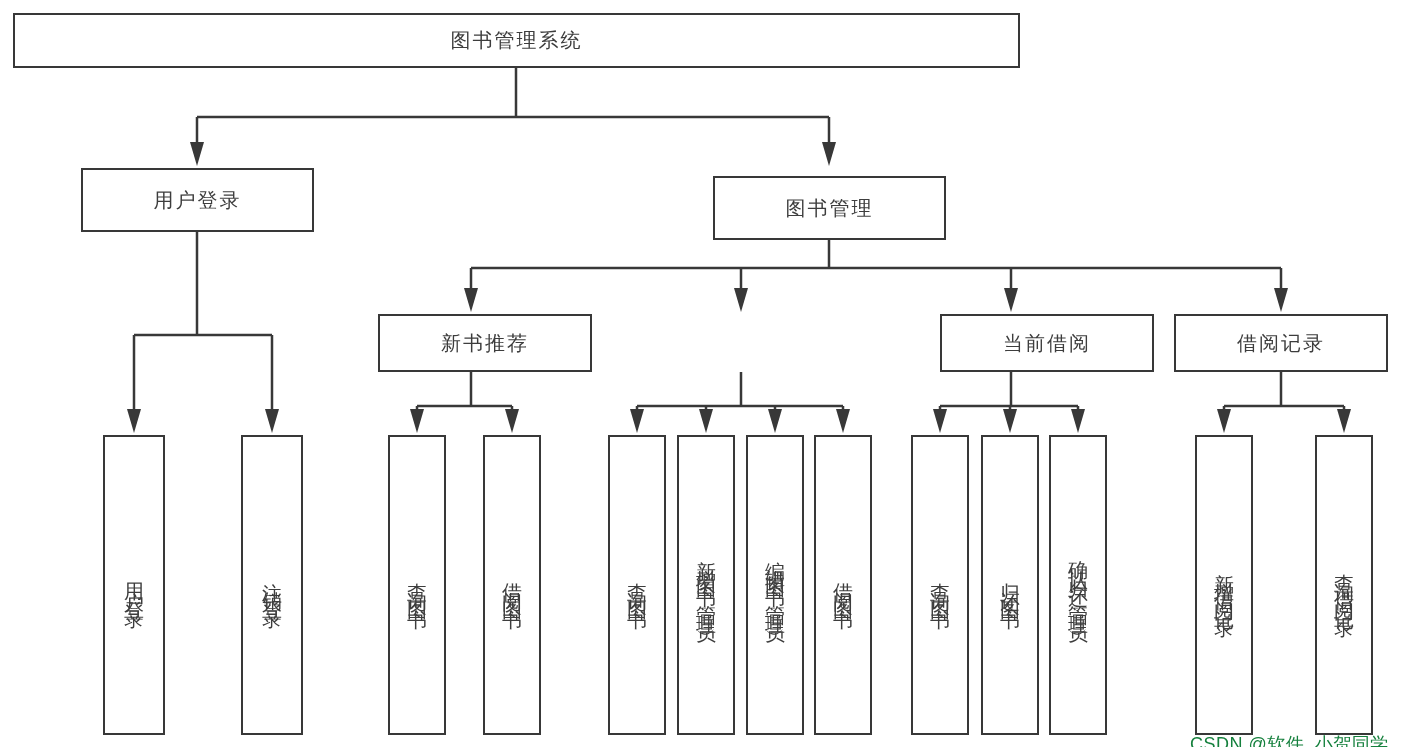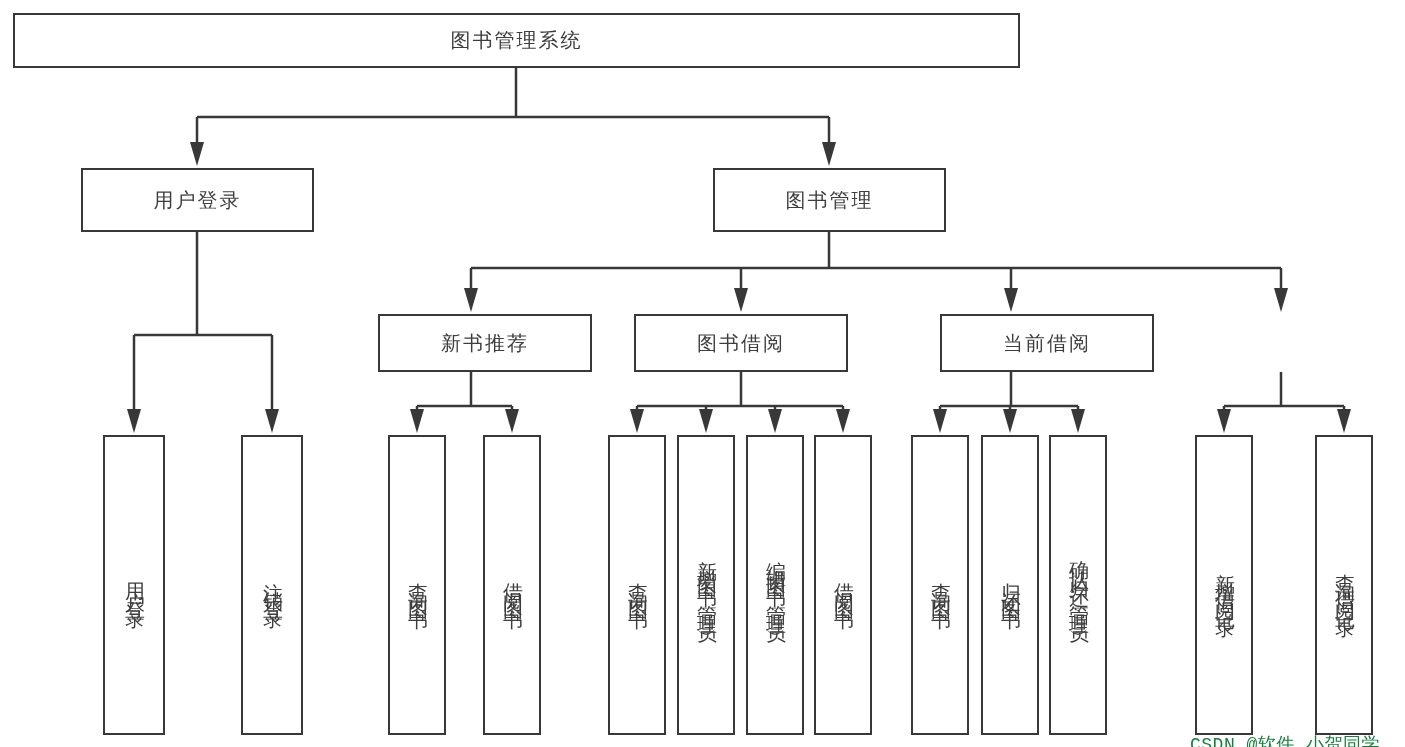--- a/index.html
+++ b/index.html
@@ -6,21 +6,21 @@
     --line:#383838;
     --text:#3d3d3d;
     --bg:#ffffff;
   }
   html,body{margin:0;padding:0;background:var(--bg);}
   #stage{
     position:relative;
     width:1405px;height:747px;
     background:var(--bg);
     overflow:hidden;
-    font-family:Liberation Mono, monospace;
+    font-family:Liberation Sans, sans-serif;
     color:var(--text);
   }
   #wires{position:absolute;left:0;top:0;width:1405px;height:747px;}
   #wires path{stroke:var(--line);stroke-width:2.5;fill:none;}
   #wires polygon{fill:var(--line);stroke:none;}
   .box{
     position:absolute;
     background:#fff;
     border:2px solid var(--line);
     display:flex;align-items:center;justify-content:center;
@@ -100,25 +100,25 @@
     <g>
       <path d="M1281,372 V406 M1224,406 H1344 M1224,406 V412 M1344,406 V412"></path>
       <polygon points="1217,409 1231,409 1224,433"></polygon>
       <polygon points="1337,409 1351,409 1344,433"></polygon>
     </g>
   </svg>
 
   <div class="box h root">图书管理系统</div>
 
   <div class="box h lvl2" style="left:81px;">用户登录</div>
-  <div class="box h lvl2" style="left:713px;">图书管理</div>
+  <div class="box h lvl2" style="left:713px;margin-top:8px;">图书管理</div>
 
   <div class="box h lvl3" style="left:378px;">新书推荐</div>
-  <div class="box h lvl3" style="left:634px;">图书借阅</div>
   <div class="box h lvl3" style="left:904px;margin-left:36px;">当前借阅</div>
+  <div class="box h lvl3" style="left:1174px;">借阅记录</div>
 
   <div class="box leaf wide" style="left:103px;">用户登录</div>
   <div class="box leaf wide" style="left:241px;">注销登录</div>
 
   <div class="box leaf" style="left:388px;">查询图书</div>
   <div class="box leaf" style="left:483px;">借阅图书</div>
 
   <div class="box leaf" style="left:608px;">查询图书</div>
   <div class="box leaf" style="left:677px;">新增图书（管理员）</div>
   <div class="box leaf" style="left:746px;">编辑图书（管理员）</div>

